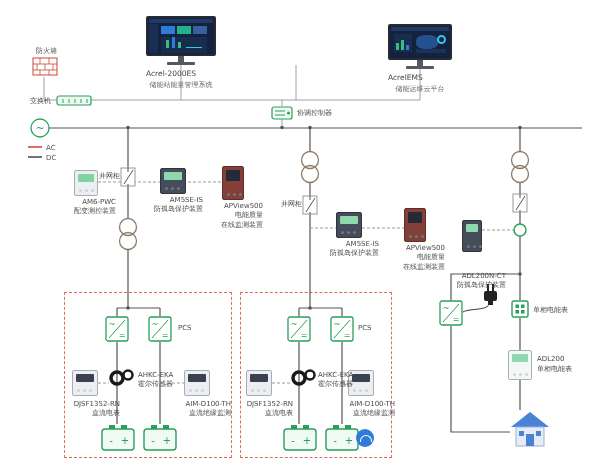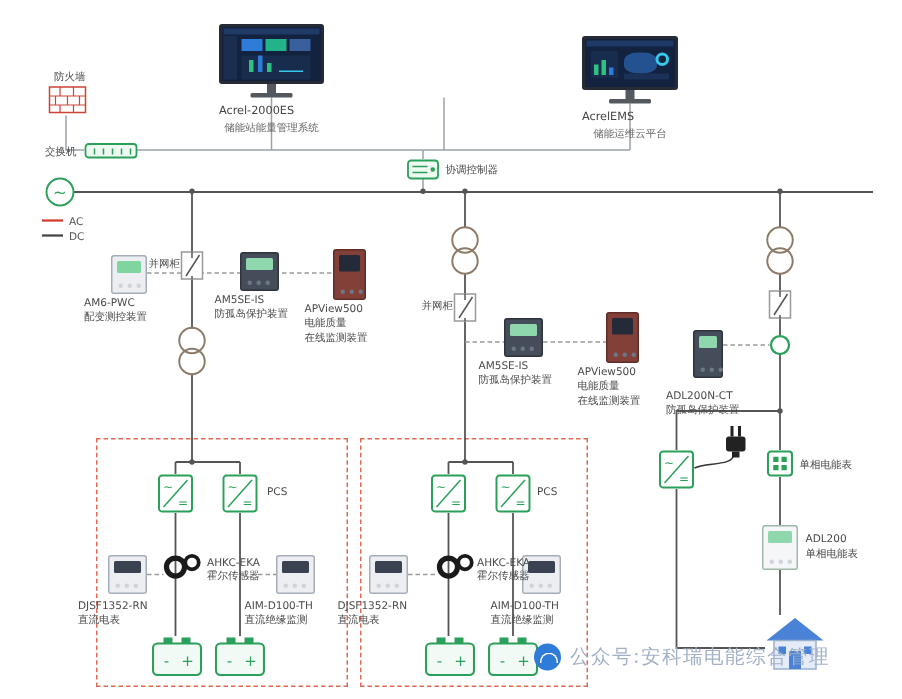--- a/index.html
+++ b/index.html
@@ -1,21 +1,21 @@
 <!DOCTYPE html>
 <html><head>
 <meta charset="utf-8">
 <style>
   *{margin:0;padding:0;box-sizing:border-box}
   html,body{background:#ffffff}
   body{font-family:"DejaVu Sans","Liberation Sans",sans-serif;}
   .canvas{position:relative;width:601px;height:466px;background:#fff;overflow:hidden}
   .abs{position:absolute}
   .lbl{position:absolute;font-size:7px;color:#4a4a4a;line-height:1.35;white-space:nowrap;z-index:5}
-  .lbl.c{text-align:left;white-space:normal}
+  .lbl.c{text-align:right;white-space:normal}
   .lbl.r{text-align:right}
   
   .monitor{position:absolute;z-index:4}
   .screen{position:relative;background:#13223e;border:2px solid #262b33;border-radius:2px;overflow:hidden}
   .stand{width:6px;height:6px;background:#54595f;margin:0 auto}
   .mbase{width:28px;height:3px;background:#54595f;border-radius:1px;margin:0 auto}
   .mtitle{font-size:7.5px;color:#444;margin-top:4px;white-space:nowrap}
   .msub{font-size:7px;color:#666;text-align:center;margin-top:2px;white-space:nowrap}
   
   .dev{position:absolute;border-radius:2px;z-index:4}
@@ -227,21 +227,21 @@
   <div class="lbl c" style="left:385px;top:244px;width:60px">
     <div>APView500</div>
     <div>电能质量</div>
     <div>在线监测装置</div>
   </div>
 
   <div class="dev relay" style="left:462px;top:220px;width:20px;height:32px">
     <div class="lcd"></div>
     <div class="dotrow"></div>
   </div>
-  <div class="lbl c" style="left:444px;top:260px;width:62px">
+  <div class="lbl c" style="left:444px;top:272px;width:62px">
     <div>ADL200N-CT</div>
     <div>防孤岛保护装置</div>
   </div>
 
   <svg class="sw" style="left:439px;top:300px" width="24" height="26">
     <rect x="1" y="1" width="22" height="24" rx="2" fill="#fff" stroke="#2aa05a" stroke-width="1.3"></rect>
     <line x1="4" y1="22" x2="20" y2="4" stroke="#2aa05a"></line>
     <text x="7" y="11" font-size="8" fill="#2aa05a" text-anchor="middle">~</text>
     <text x="17" y="22" font-size="8" fill="#2aa05a" text-anchor="middle">=</text>
   </svg>
@@ -380,16 +380,15 @@
   <svg class="sw" style="left:325px;top:424px" width="34" height="28">
     <rect x="8" y="1" width="6" height="5" fill="#2aa05a"></rect>
       <rect x="20" y="1" width="6" height="5" fill="#2aa05a"></rect>
     <rect x="1" y="5" width="32" height="21" rx="3" fill="#f2faf5" stroke="#2aa05a" stroke-width="1.4"></rect>
     <text x="10" y="20" font-size="10" fill="#2aa05a" text-anchor="middle">-</text>
     <text x="24" y="20" font-size="10" fill="#2aa05a" text-anchor="middle">+</text>
   </svg>
 
   <div class="wm" style="left:356px;top:429px">
     <div class="wmlogo"></div>
-    <div class="wmtext">公众号:安科瑞电能综合管理</div>
   </div>
 
 </div>
 
 </body></html>

